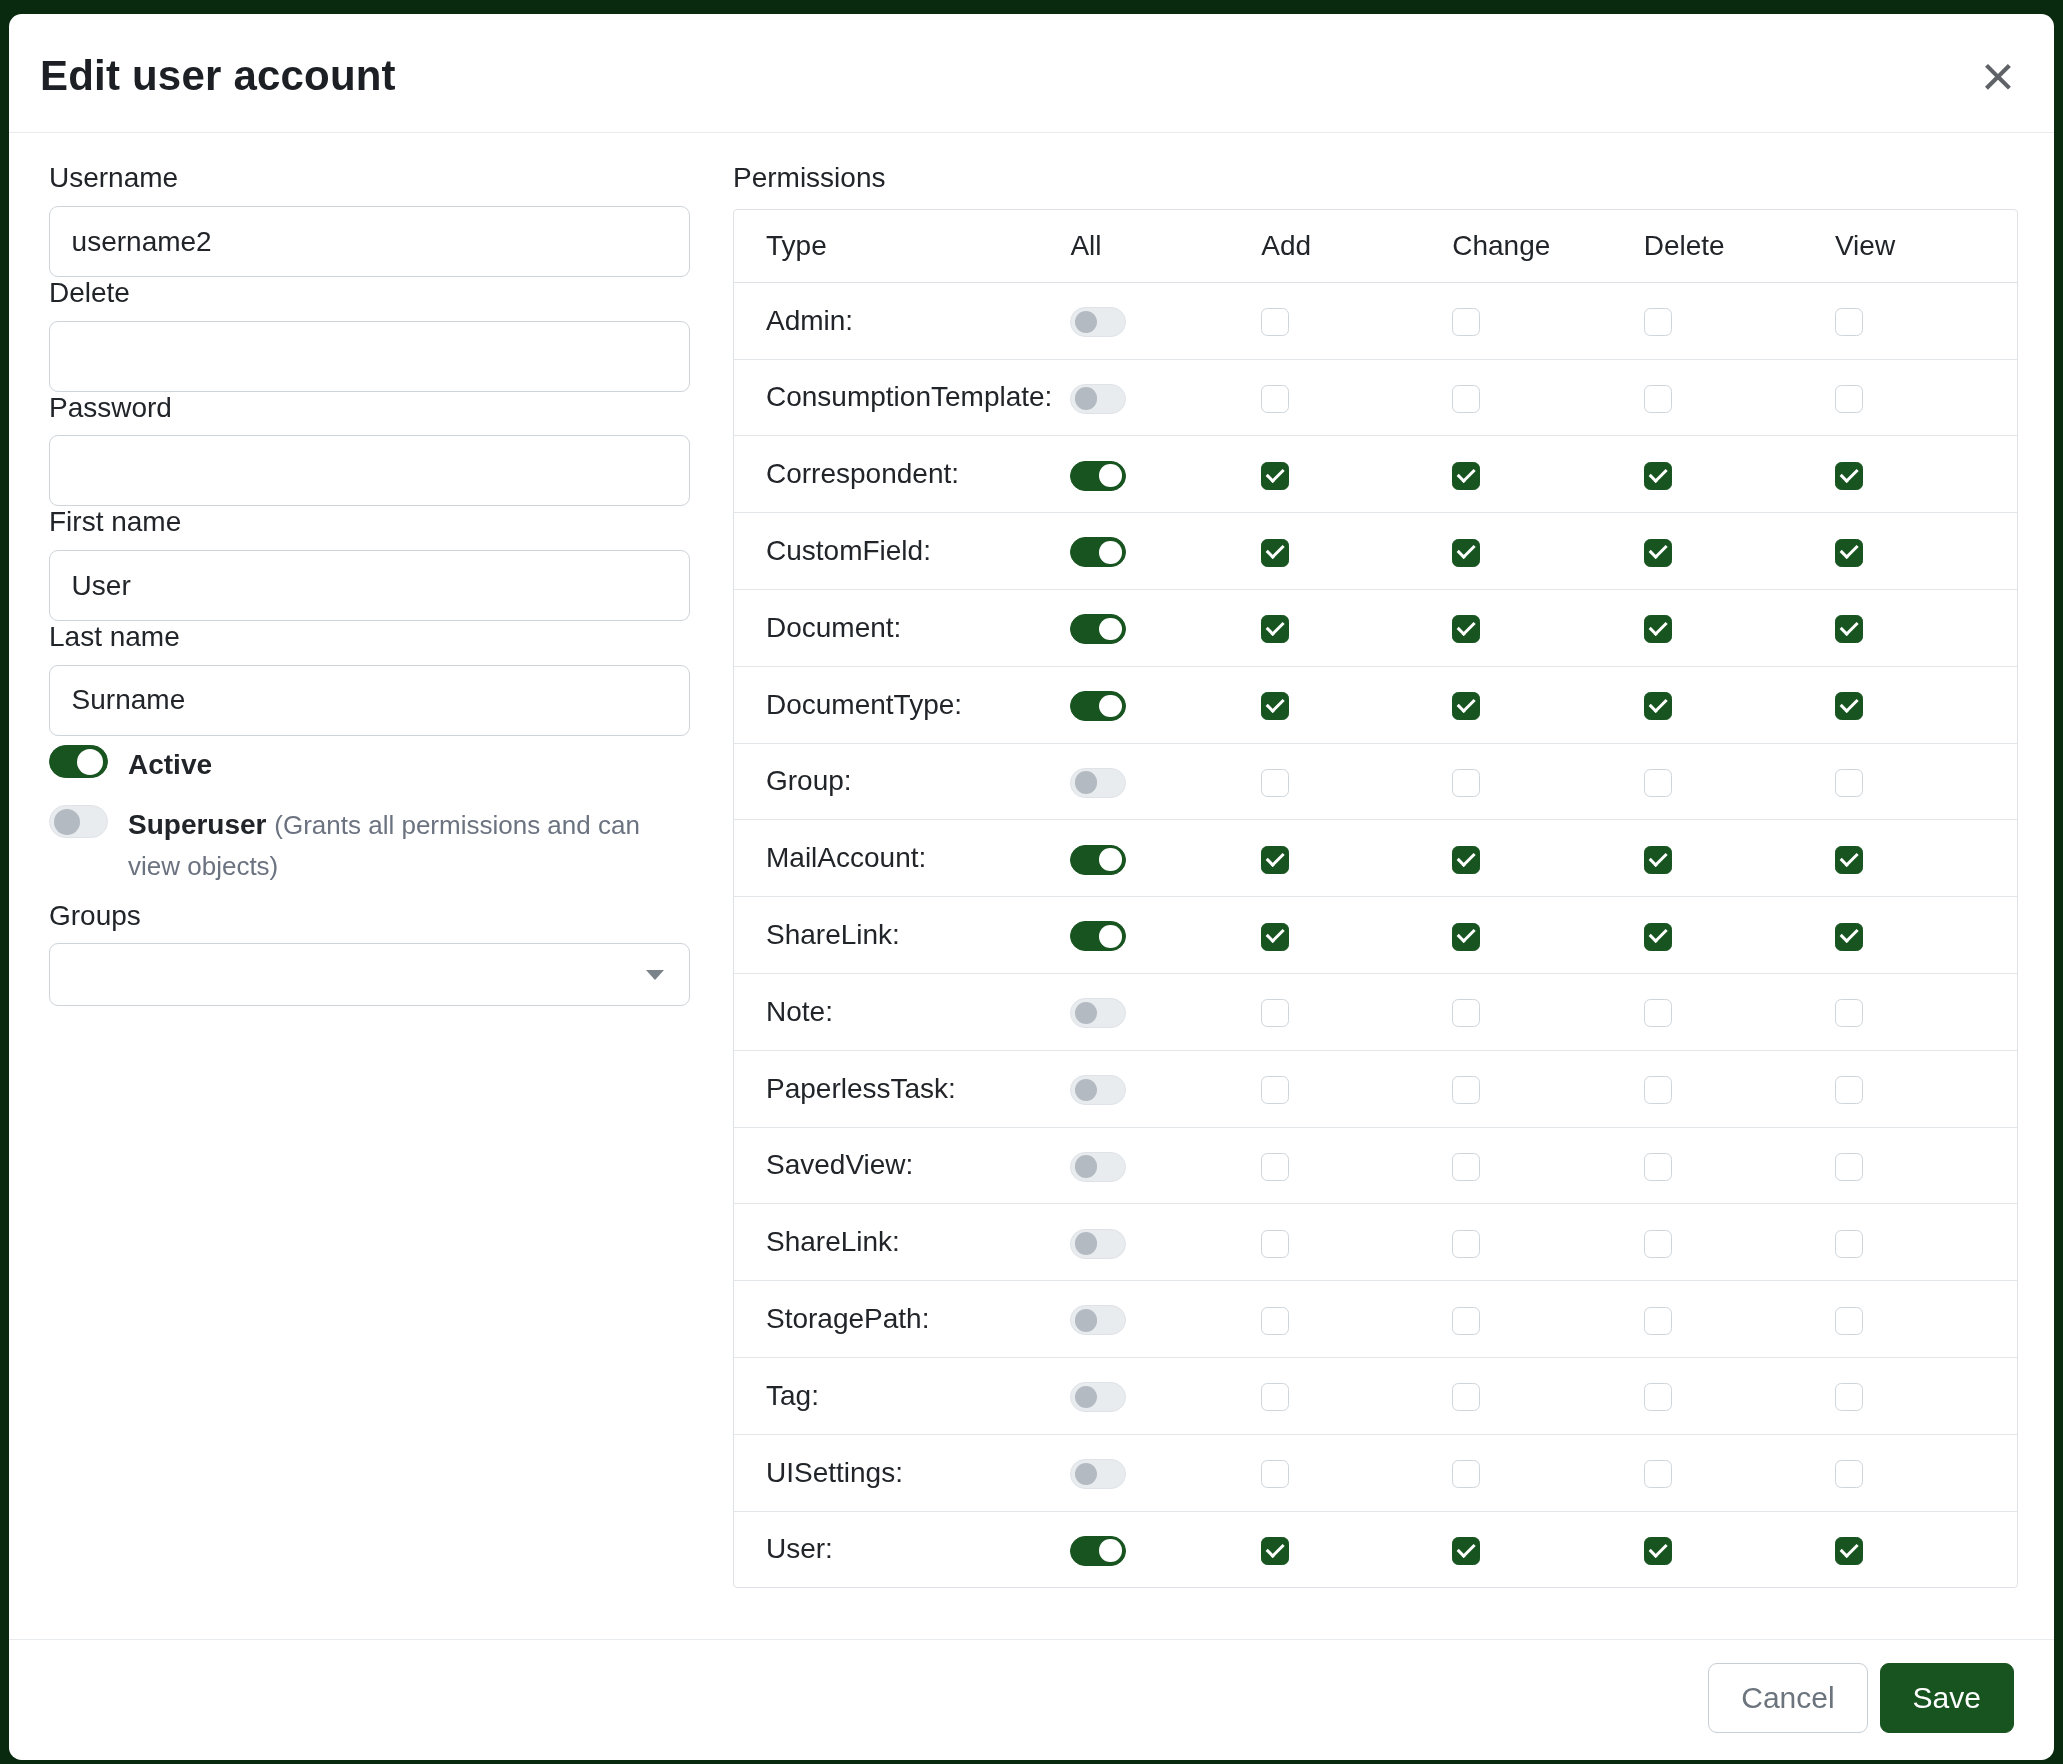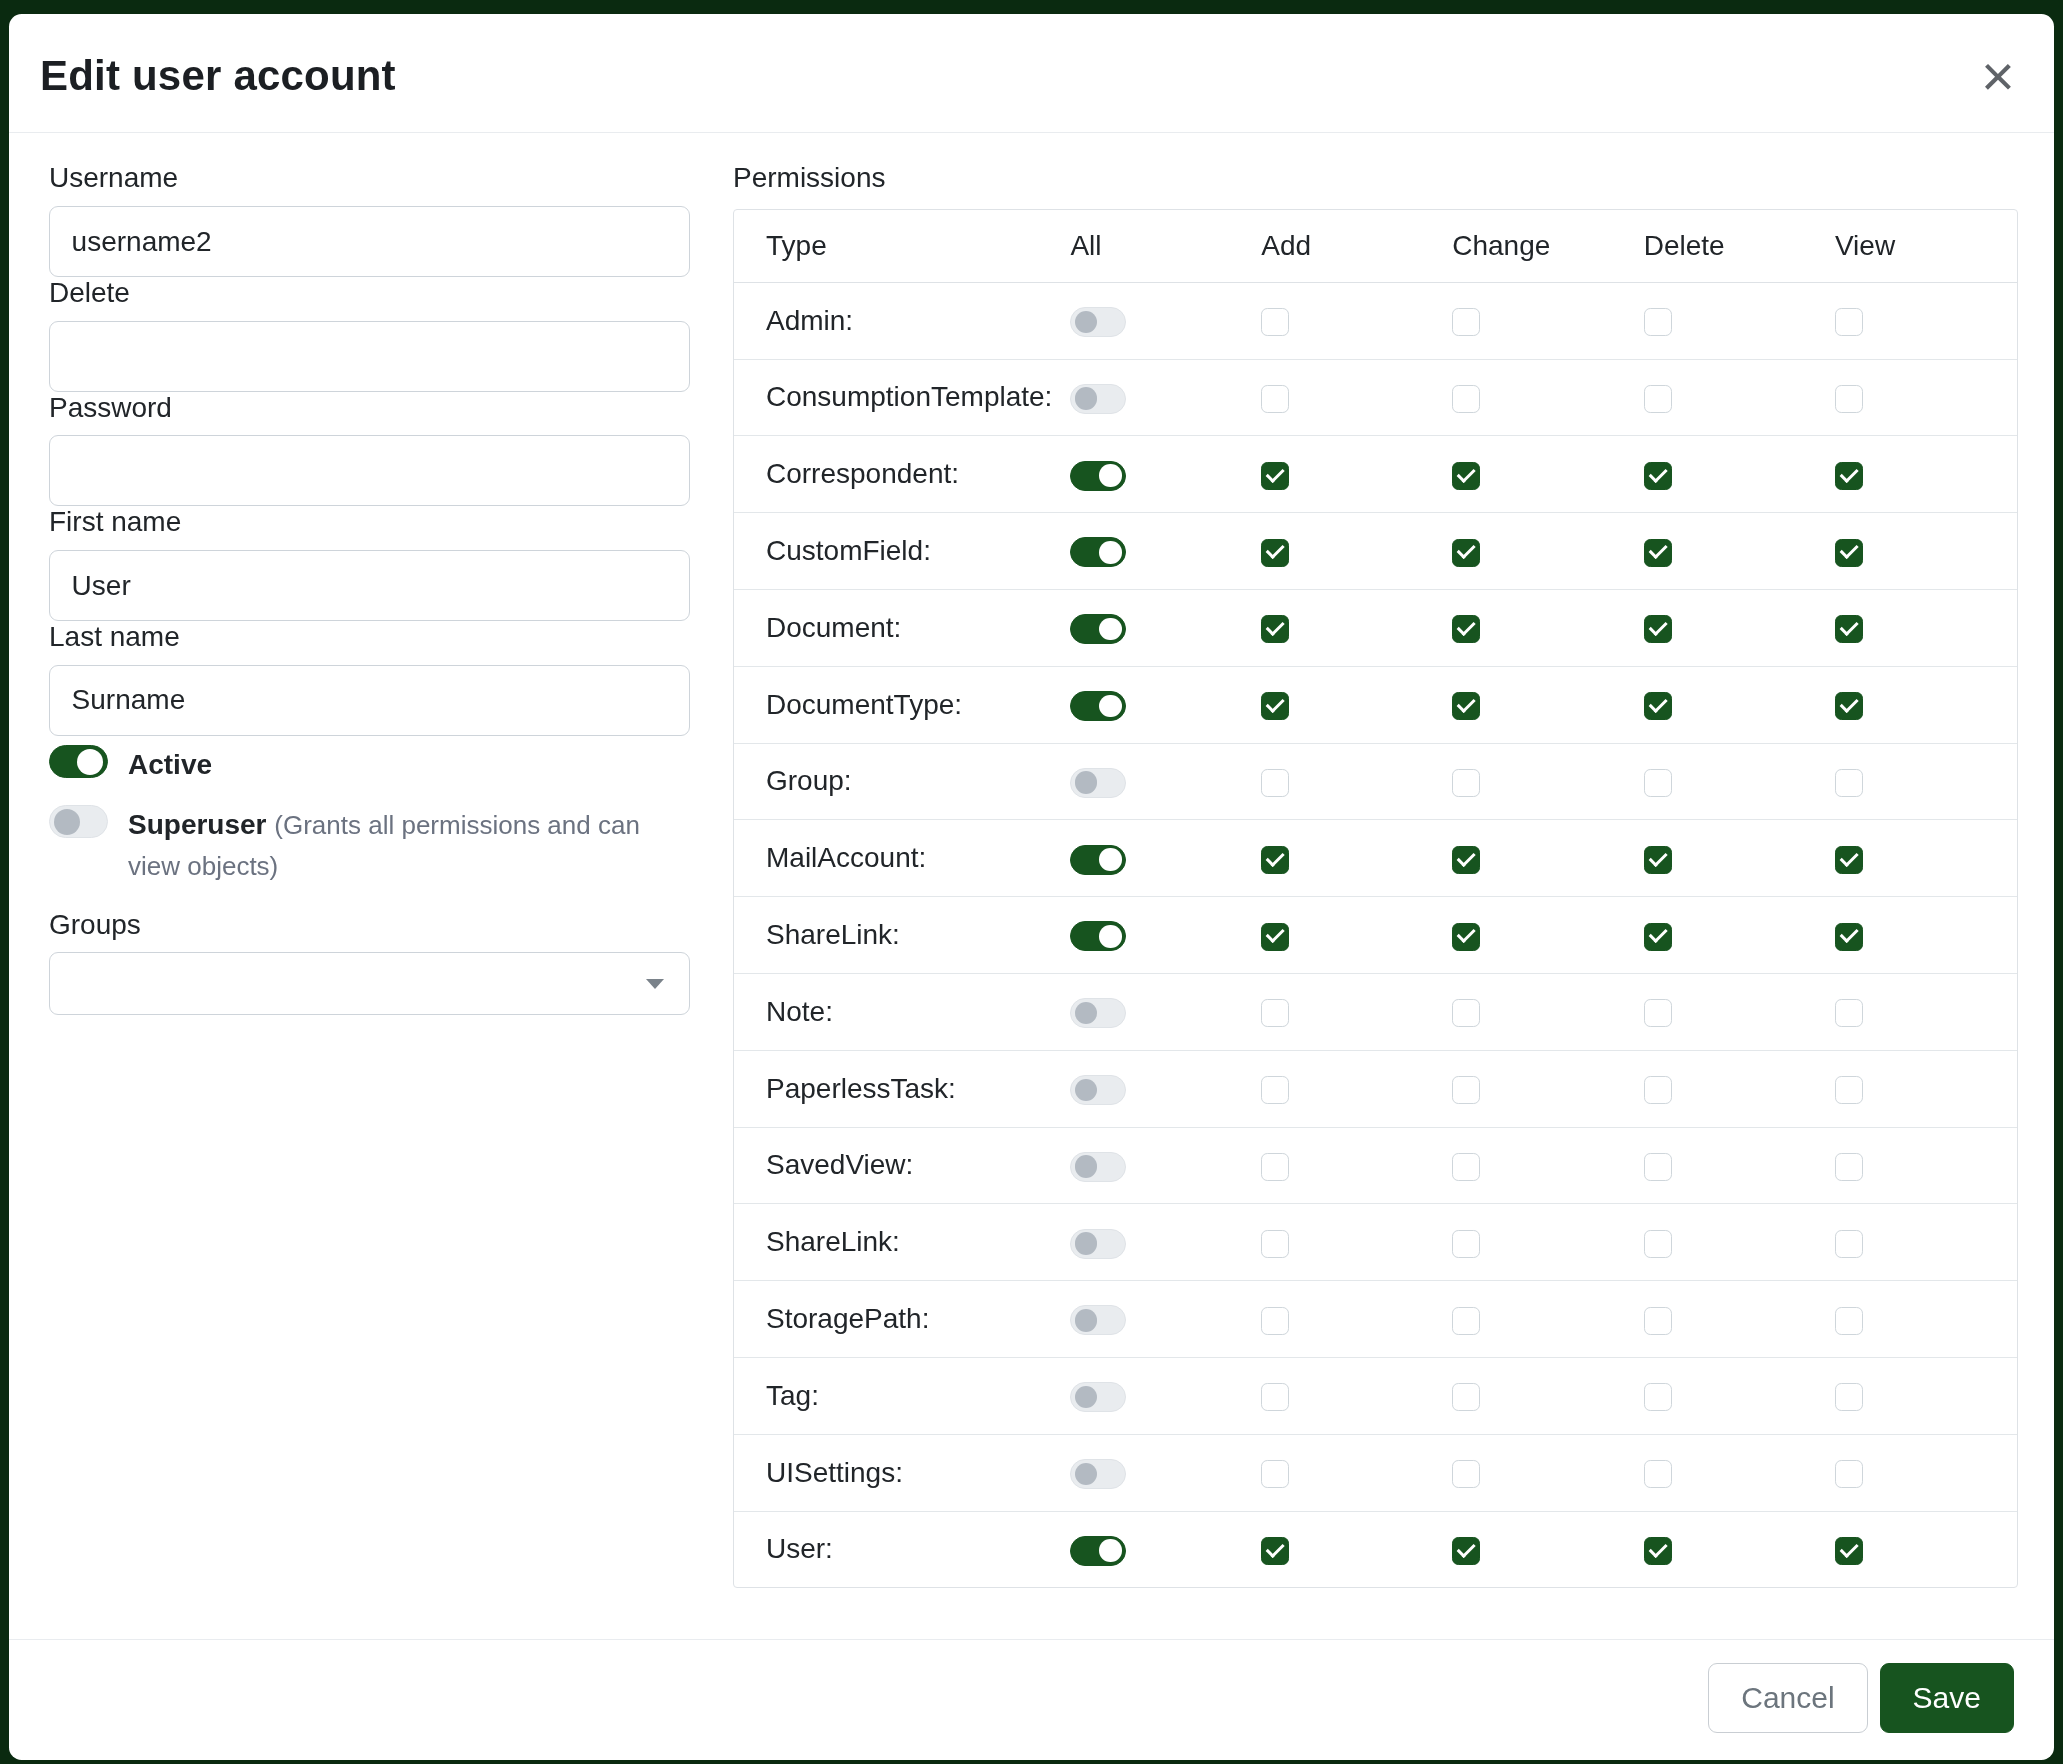--- a/index.html
+++ b/index.html
@@ -257,21 +257,21 @@
         <input class="text-input" type="text" value="Surname" style="">
       </div>
 
       <div class="toggle-row simple">
         <span class="toggle lg on"></span>
         <span class="toggle-text">
           <span class="toggle-label">Active</span>
         </span>
       </div>
 
-      <div class="toggle-row" style="margin-bottom:22px;">
+      <div class="toggle-row" style="margin-bottom:13px;">
         <span class="toggle lg"></span>
         <span class="toggle-text">
           <span class="toggle-label">Superuser</span>
           <span class="toggle-hint">(Grants all permissions and can view objects)</span>
         </span>
       </div>
 
       <div class="field">
         <label class="field-label">Groups</label>
         <div class="select-box">

